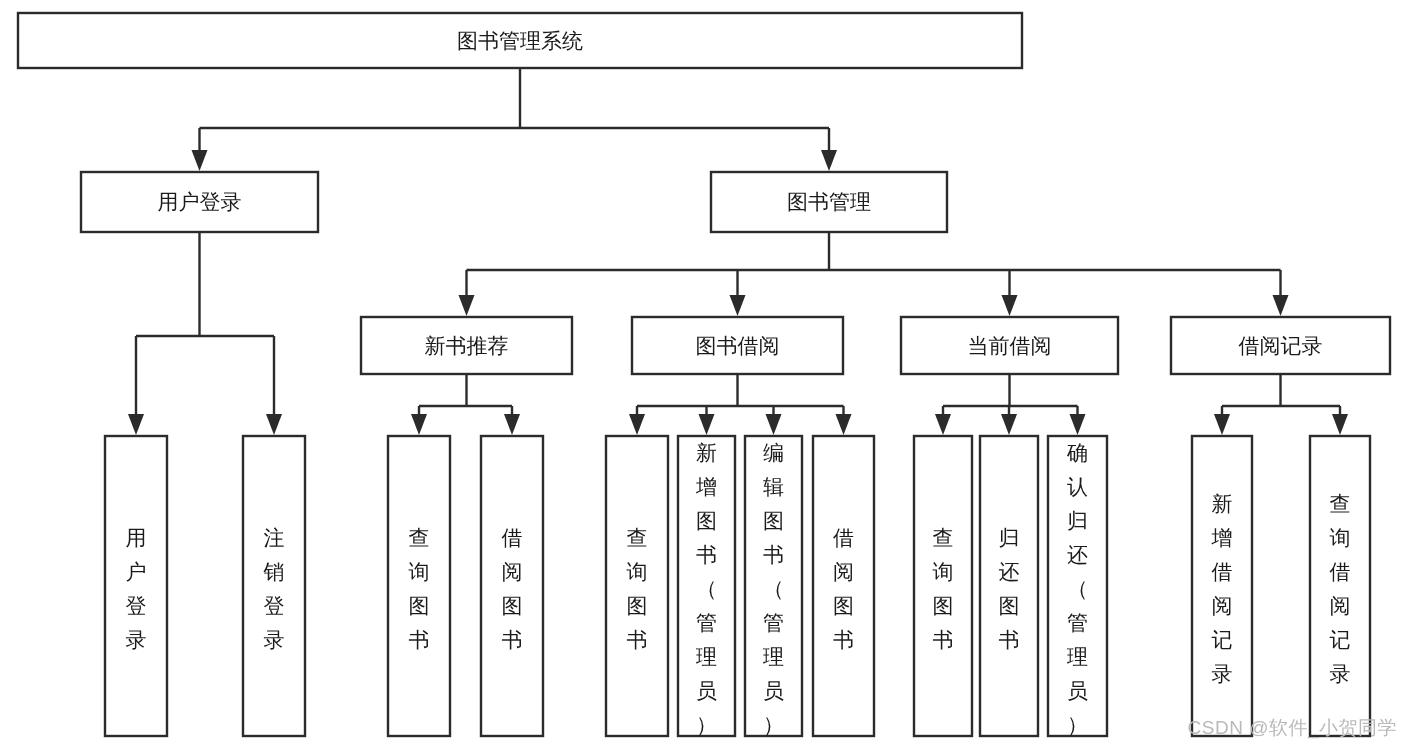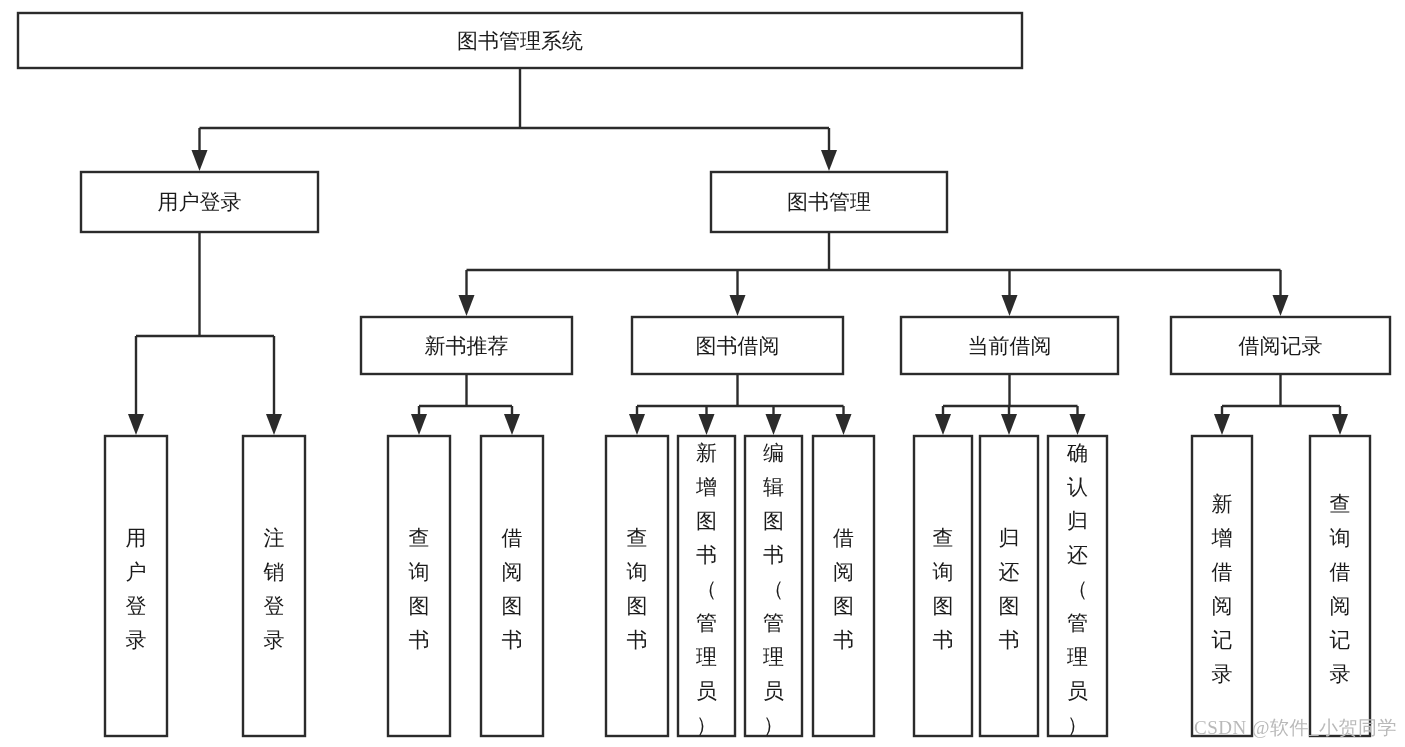--- a/index.html
+++ b/index.html
@@ -52,21 +52,21 @@
     stroke-linecap: butt;
   }
   .arrow-head {
     fill: #2b2b2b;
     stroke: none;
   }
   .watermark-text {
     position: absolute;
     right: 8px;
     bottom: 6px;
-    font-family: Liberation Serif, serif;
+    font-family: Liberation Sans, sans-serif;
     font-size: 19px;
     color: #b9b9b9;
     letter-spacing: 0.5px;
     white-space: nowrap;
     pointer-events: none;
   }
 </style>
 </head>
 <body>
 

